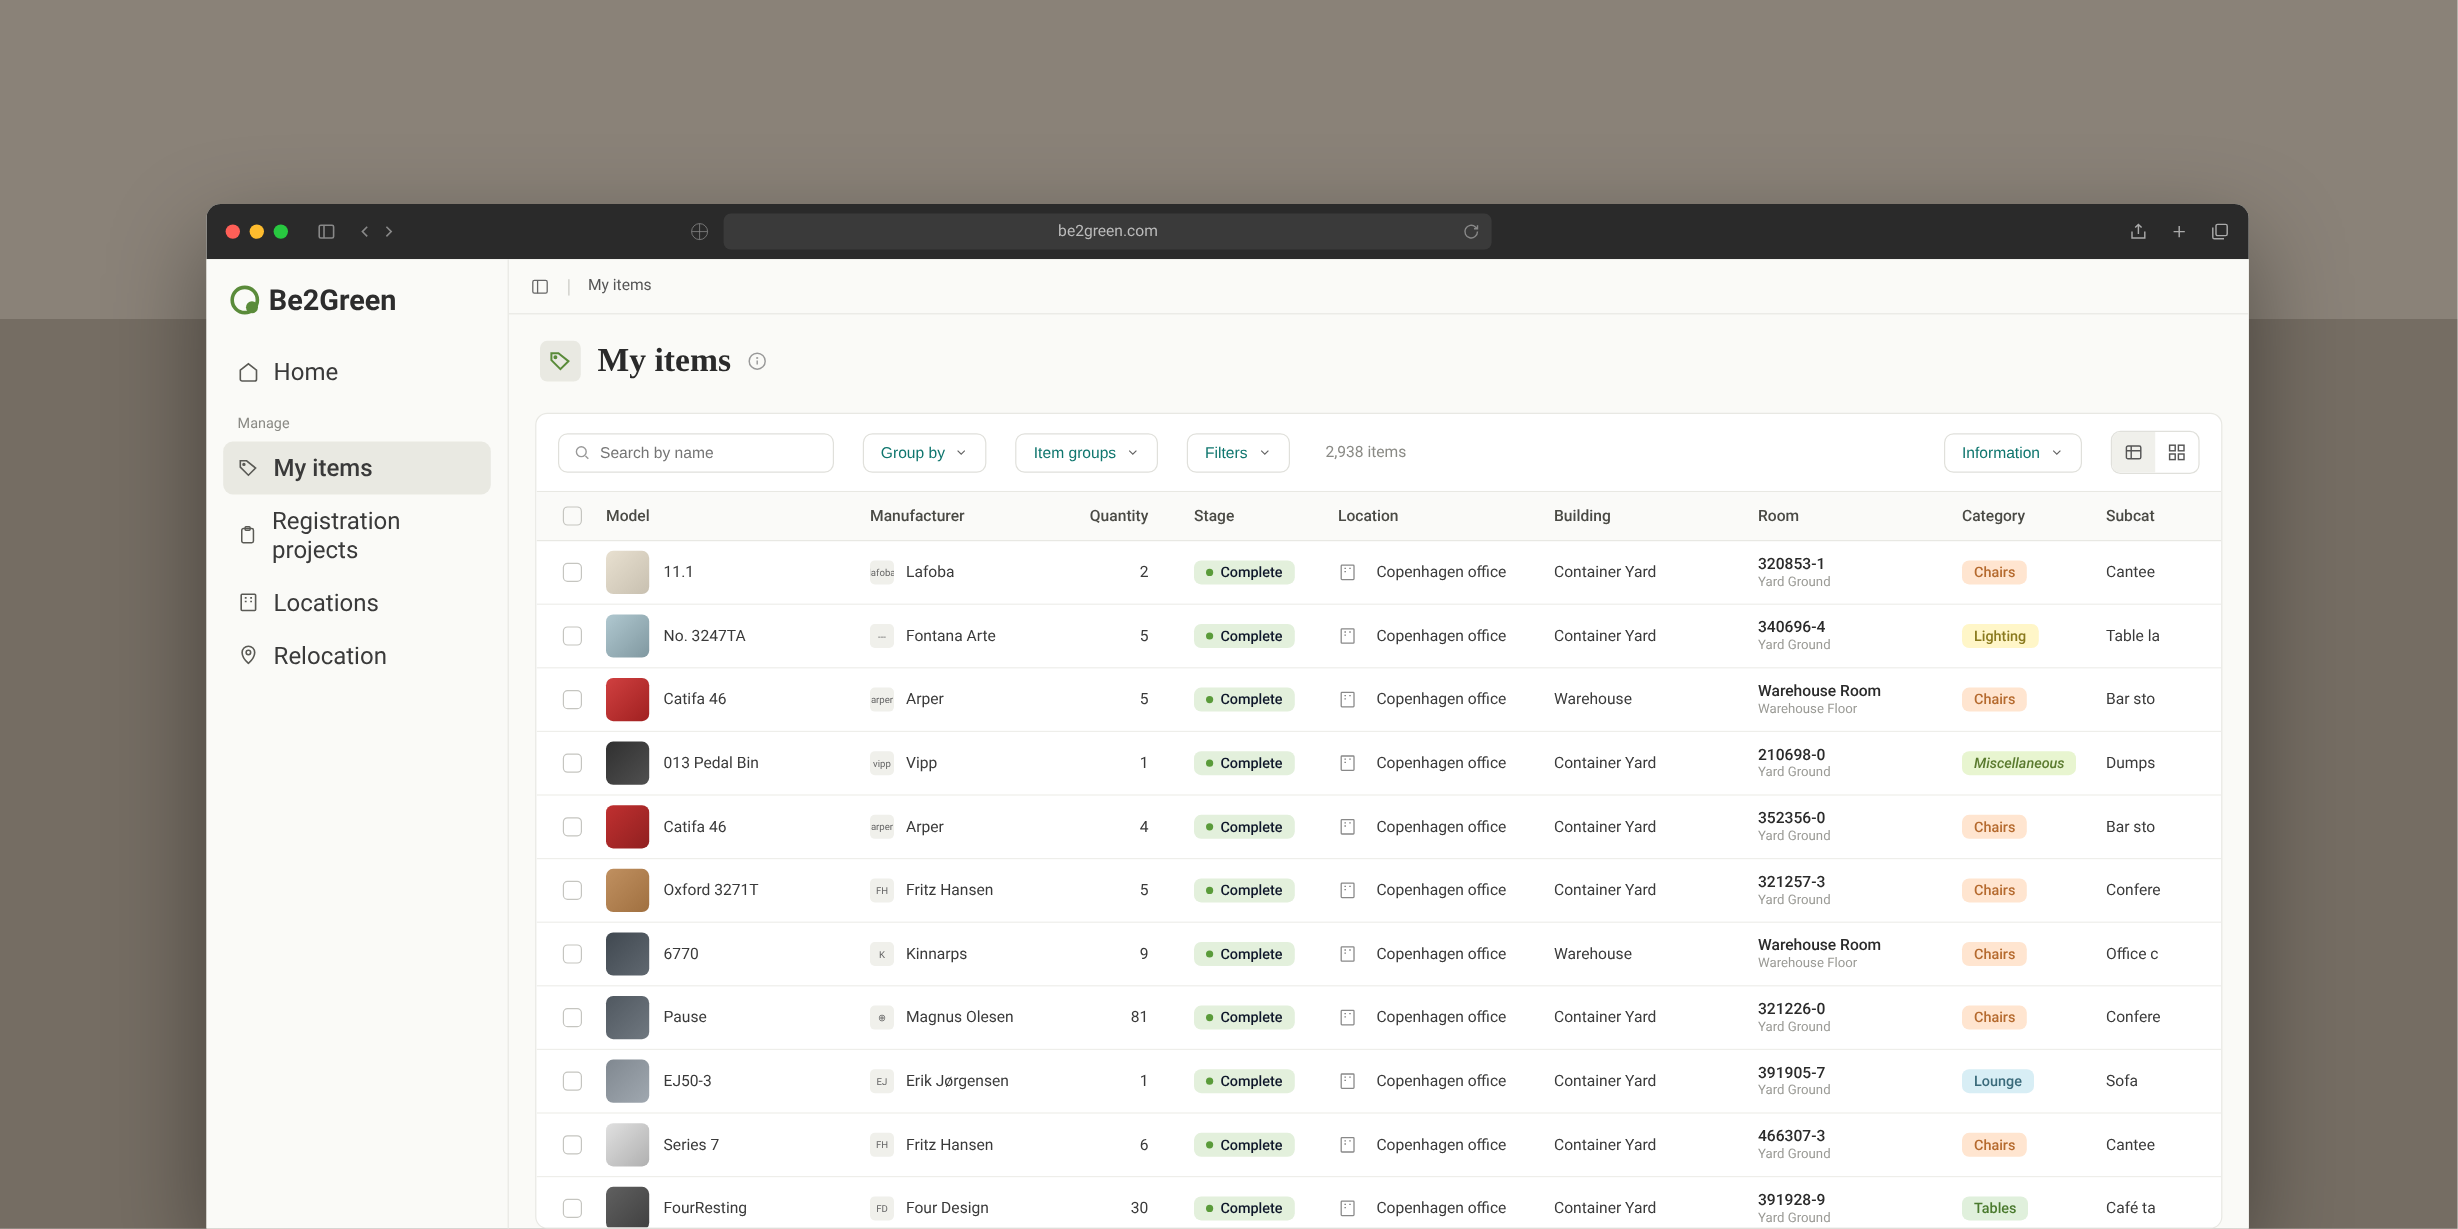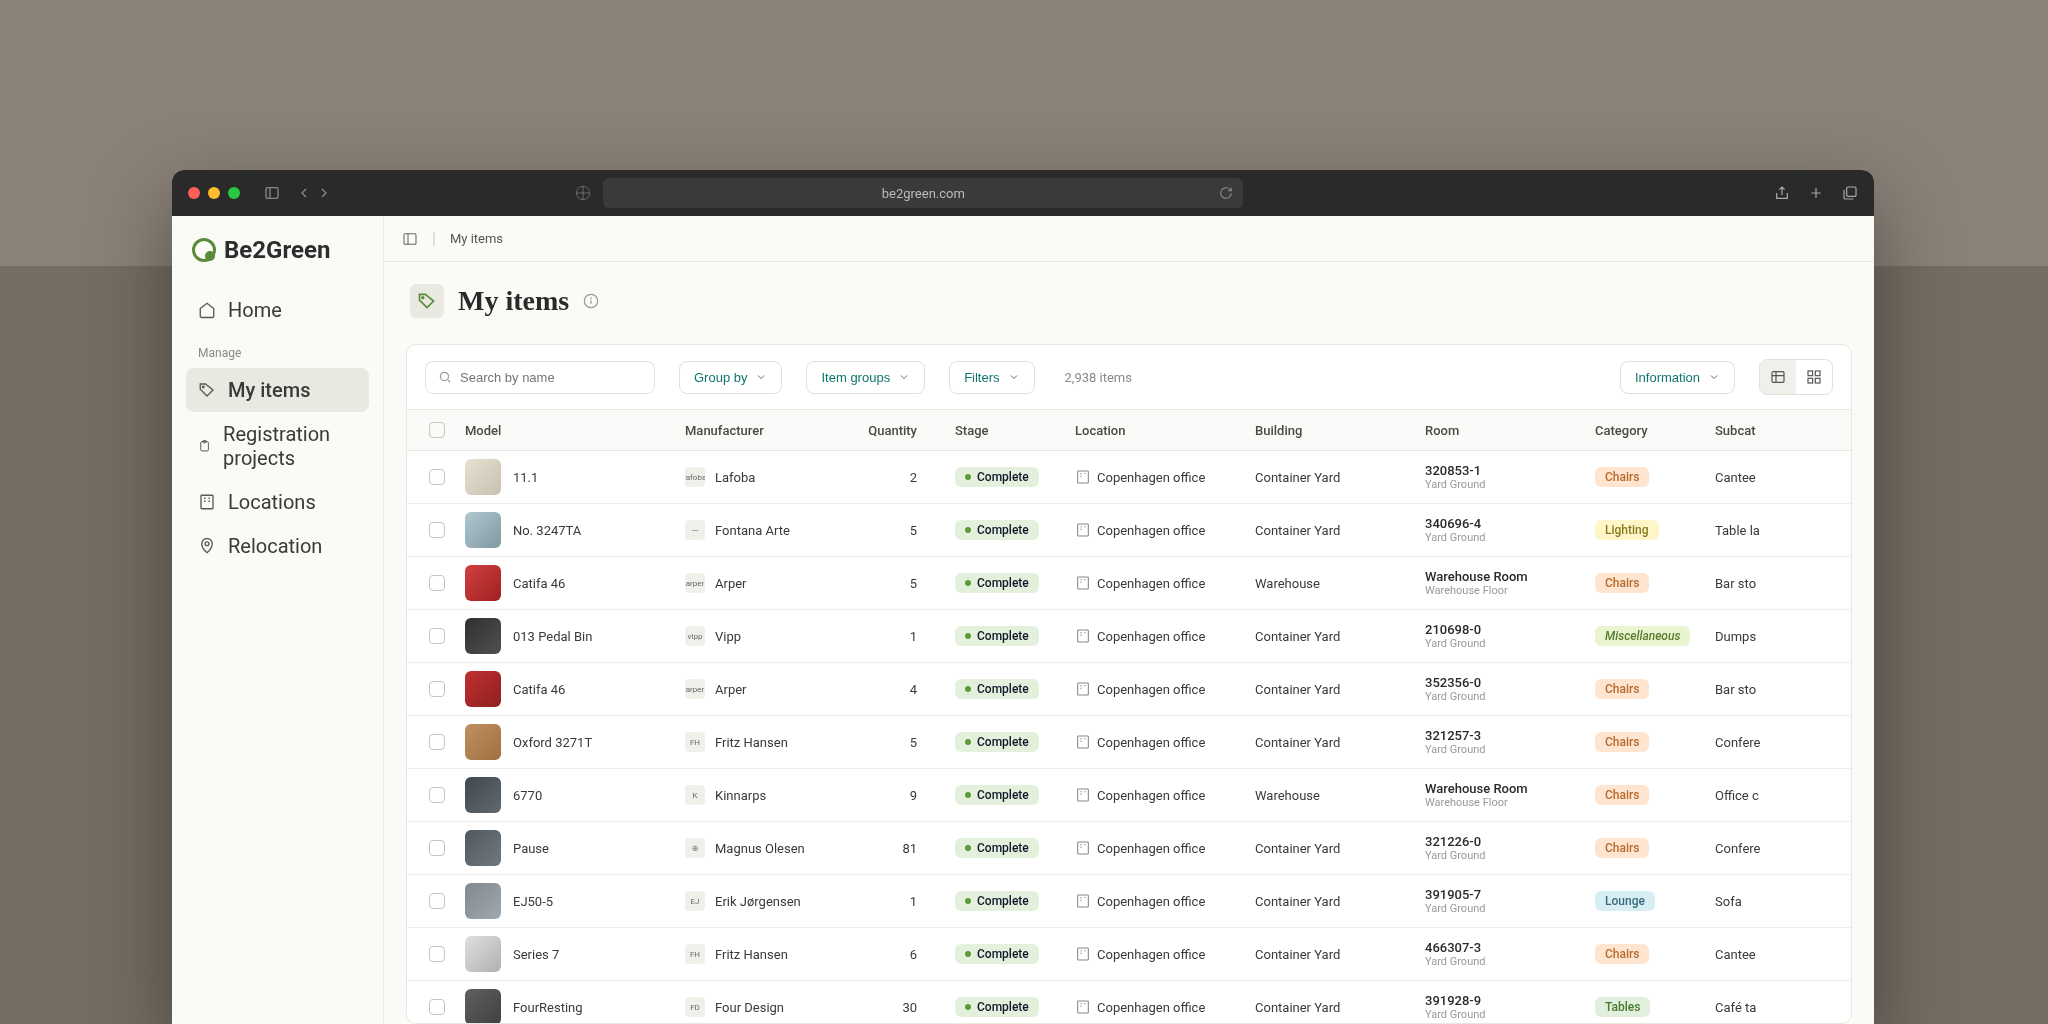--- a/index.html
+++ b/index.html
@@ -50,21 +50,21 @@
   justify-content: center;
   padding: 0 12px;
   position: relative;
 }
 .address-bar .privacy { position: absolute; left: -28px; }
 .address-bar .reload { position: absolute; right: 10px; }
 .address-text { color: #bbb; font-size: 13px; }
 .browser-icons-right { display: flex; gap: 18px; margin-left: auto; }
 .browser-icons-right svg { width: 16px; height: 16px; stroke: #aaa; fill: none; stroke-width: 1.8; }
 .app-container { display: flex; height: calc(100% - 46px); background: #fafaf7; }
-.sidebar { width: 212px; padding: 20px 14px; border-right: 1px solid #e8e8e3; }
+.sidebar { width: 252px; padding: 20px 14px; border-right: 1px solid #e8e8e3; }
 .logo { display: flex; align-items: center; gap: 8px; margin-bottom: 24px; padding-left: 6px; }
 .logo-icon { width: 24px; height: 24px; border-radius: 50%; border: 3px solid #5a8b3a; position: relative; }
 .logo-icon::after { content: ''; position: absolute; right: -2px; bottom: -2px; width: 10px; height: 10px; background: #5a8b3a; border-radius: 50%; }
 .logo-text { font-size: 24px; font-weight: 700; color: #2d2d2d; }
 .nav-item { display: flex; align-items: center; gap: 12px; padding: 10px 12px; border-radius: 8px; font-size: 20px; color: #3a3a3a; cursor: pointer; }
 .nav-item.active { background: #e9e9e2; font-weight: 500; }
 .nav-section-label { font-size: 12px; color: #8a8a85; padding: 14px 12px 8px; }
 .nav-icon { width: 18px; height: 18px; stroke: #5a5a55; fill: none; stroke-width: 1.8; }
 .main-content { flex: 1; display: flex; flex-direction: column; overflow: hidden; }
 .top-bar { height: 46px; display: flex; align-items: center; gap: 14px; padding: 0 18px; border-bottom: 1px solid #e8e8e3; }
@@ -97,21 +97,21 @@
 td:first-child { padding-left: 22px; }
 .checkbox { width: 16px; height: 16px; border: 1.5px solid #c5c5c0; border-radius: 4px; cursor: pointer; }
 .model-cell { display: flex; align-items: center; gap: 12px; }
 .thumb { width: 36px; height: 36px; border-radius: 6px; background: #d5d5d0; background-size: cover; flex-shrink: 0; }
 .mfr-cell { display: flex; align-items: center; gap: 10px; }
 .mfr-logo { width: 20px; height: 20px; border-radius: 4px; background: #f0f0eb; display: flex; align-items: center; justify-content: center; font-size: 8px; color: #666; overflow: hidden; }
 .qty { text-align: right; padding-right: 28px; }
 .badge { display: inline-flex; align-items: center; gap: 6px; padding: 3px 10px; border-radius: 6px; font-size: 12px; font-weight: 500; }
 .badge-complete { background: #e3f0dc; color: #0f172a; }
 .badge-complete::before { content: ''; width: 6px; height: 6px; background: #5a9b3a; border-radius: 50%; }
-.loc-cell { display: flex; align-items: center; gap: 6px; }
+.loc-cell { display: flex; align-items: center; gap: 16px; }
 .loc-icon { width: 16px; height: 16px; stroke: #888; fill: none; stroke-width: 1.6; }
 .room-id { font-weight: 500; font-size: 13px; color: #2a2a2a; }
 .room-sub { font-size: 11px; color: #9a9a95; }
 .cat-tag { display: inline-block; padding: 3px 10px; border-radius: 6px; font-size: 12px; font-weight: 500; }
 .cat-chairs { background: #ffe5d0; color: #b56a2e; }
 .cat-lighting { background: #fff6c8; color: #8a7a1e; }
 .cat-misc { background: #e8f5d0; color: #5a7a2e; font-style: italic; }
 .cat-lounge { background: #d8eef5; color: #3a6a7a; }
 .cat-tables { background: #e0f0dc; color: #4a7a2e; }
 .subcat-cell { white-space: nowrap; overflow: hidden; }
@@ -606,21 +606,21 @@
     <td><span class="cat-tag cat-chairs">Chairs</span></td>
     <td class="subcat-cell">Confere</td>
                 </tr>
                 <tr>
     <td>
                     <div class="checkbox"></div>
                   </td>
     <td>
                     <div class="model-cell">
                       <div class="thumb" style="background:linear-gradient(135deg,#808890,#a0a8b0)"></div>
-                      <span>EJ50-5</span>
+                      <span>EJ50-3</span>
                     </div>
                   </td>
     <td>
                     <div class="mfr-cell">
                       <div class="mfr-logo">EJ</div>
                       <span>Erik Jørgensen</span>
                     </div>
                   </td>
     <td class="qty">1</td>
     <td><span class="badge badge-complete">Complete</span></td>

